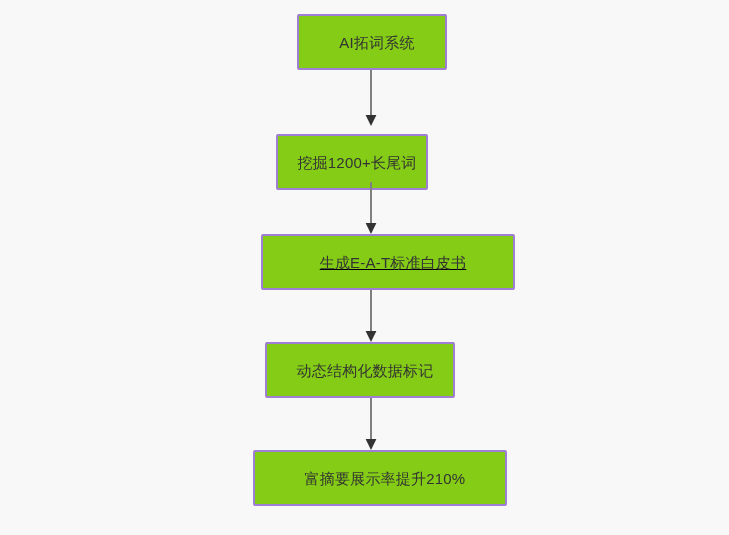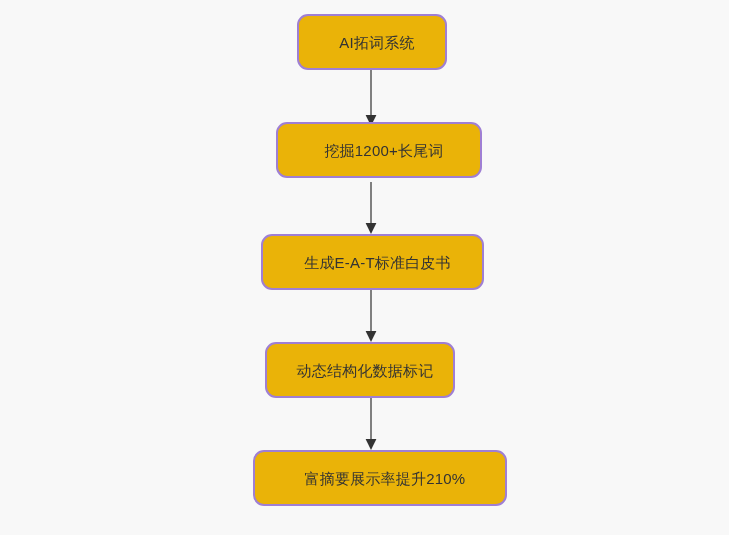--- a/index.html
+++ b/index.html
@@ -16,23 +16,23 @@
   }
   #flowchart-canvas {
     position: relative;
     width: 729px;
     height: 535px;
     background: #f8f8f8;
   }
   .node {
     position: absolute;
     box-sizing: border-box;
-    background: #eab308;
+    background: #84cc16;
     border: 2px solid #9f7fd4;
-    border-radius: 11px;
+    border-radius: 2px;
     display: flex;
     align-items: center;
     justify-content: center;
     height: 56px;
     padding-left: 10px;
   }
   .node-label {
     font-size: 15px;
     line-height: 1;
     color: #333333;
@@ -44,22 +44,22 @@
     position: absolute;
     width: 20px;
     pointer-events: none;
   }
   .connector svg {
     display: block;
     overflow: visible;
   }
   
   .node-1 { left: 297px; top: 14px;  width: 150px; }
-  .node-2 { left: 276px; top: 122px; width: 206px; }
-  .node-3 { left: 261px; top: 234px; width: 223px; }
+  .node-2 { left: 276px; top: 134px; width: 152px; }
+  .node-3 { left: 261px; top: 234px; width: 254px; text-decoration: underline; }
   .node-4 { left: 265px; top: 342px; width: 190px; }
   .node-5 { left: 253px; top: 450px; width: 254px; }
   
   .conn-1 { left: 361px; top: 70px;  height: 56px; }
   .conn-2 { left: 361px; top: 182px; height: 52px; }
   .conn-3 { left: 361px; top: 290px; height: 52px; }
   .conn-4 { left: 361px; top: 398px; height: 52px; }
 </style>
 </head>
 <body>

